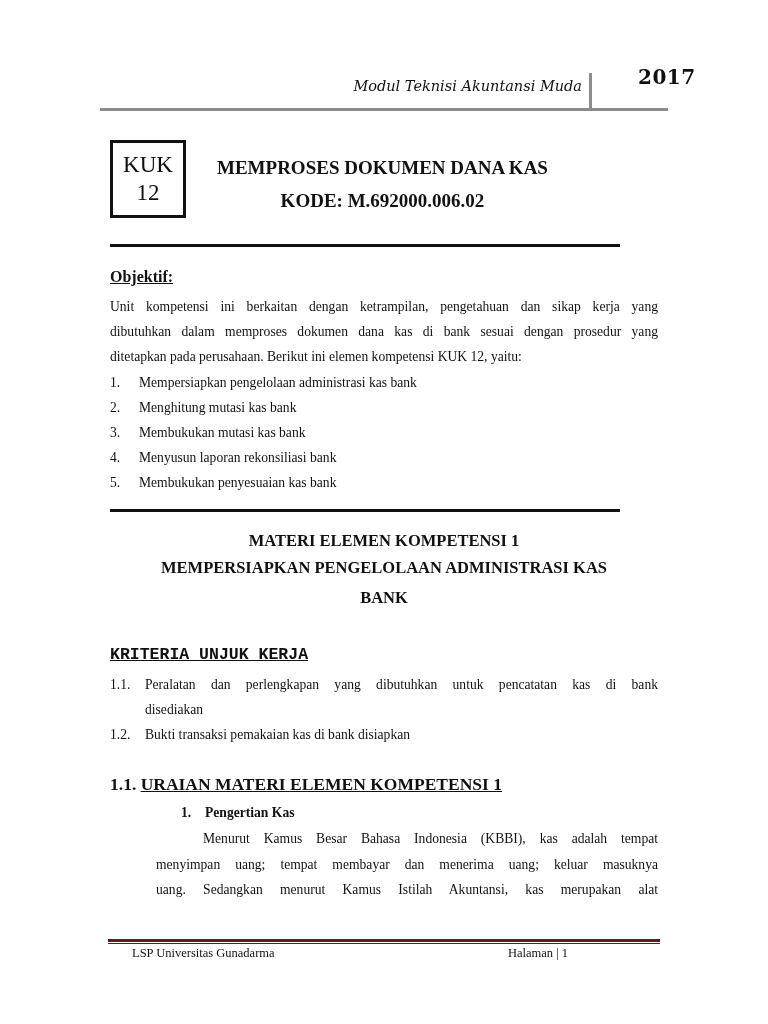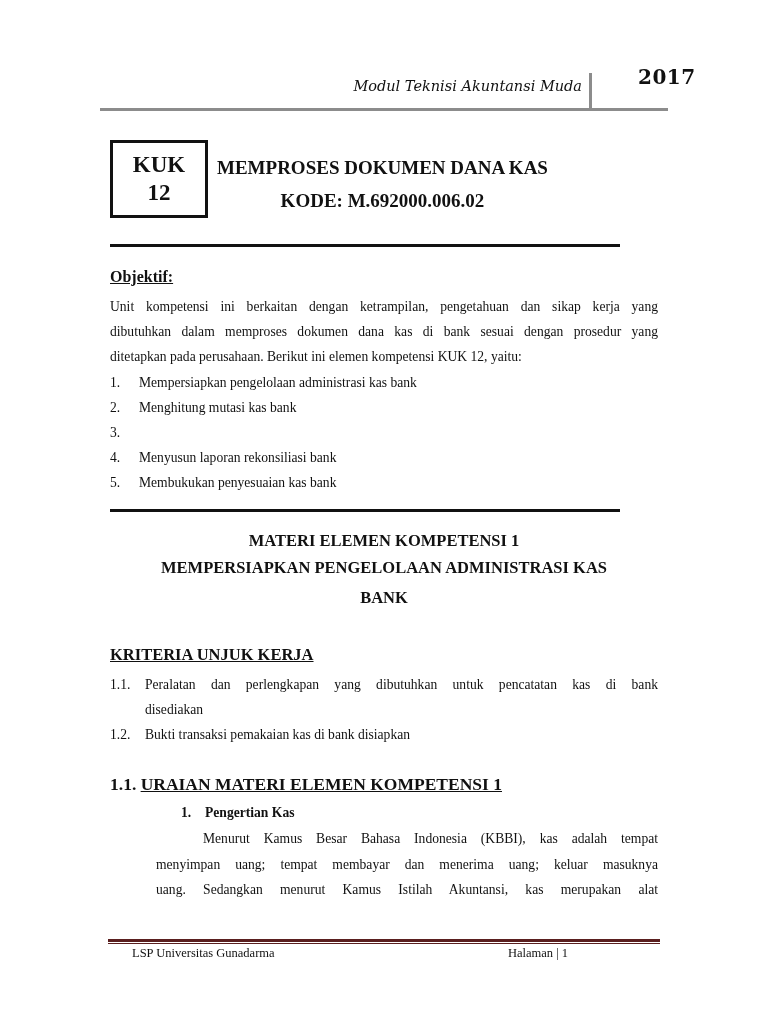--- a/index.html
+++ b/index.html
@@ -13,24 +13,24 @@
     }
     .hdr-sep { position: absolute; left: 589px; top: 73px; width: 3px; height: 37px; background: #8c8c8c; }
     .hdr-year {
       position: absolute; left: 597px; top: 65px; font-family: "DejaVu Serif", serif;
       font-weight: bold; font-size: 20px; color: #111; letter-spacing: 0.5px; margin-left: 41px;
     }
     .hdr-rule { position: absolute; left: 100px; top: 108px; width: 568px; height: 3px; background: #8c8c8c; }
 
     
     .kuk-box {
-      position: absolute; left: 110px; top: 140px; width: 98px; height: 78px;
+      position: absolute; left: 110px; top: 140px; width: 76px; height: 78px;
       border: 3px solid #111; display: flex; flex-direction: column;
       align-items: center; justify-content: center;
-      font-family: "Liberation Serif", serif; font-weight: bold; font-size: 23px; line-height: 28px;
+      font-family: "Liberation Serif", serif; font-weight: normal; font-size: 23px; line-height: 28px;
     }
     .kuk-titles { position: absolute; left: 217px; top: 156px; font-weight: bold; font-size: 19px; text-align: center; }
     .kuk-titles div { height: 33px; line-height: 24px; }
 
     .rule-thick { position: absolute; left: 110px; height: 3px; background: #111; }
 
     
     .obj-heading {
       position: absolute; left: 110px; top: 268px; font-weight: bold; font-size: 16px; text-decoration: underline;
     }
@@ -42,21 +42,21 @@
     .obj-para .ln.last { text-align-last: left; }
 
     .num-list { position: absolute; left: 110px; top: 370px; font-size: 13.6px; line-height: 25px; }
     .num-list .item { display: flex; }
     .num-list .num { width: 29px; }
 
     
     .center-head { position: absolute; left: 110px; width: 548px; text-align: center; font-weight: bold; font-size: 16.5px; }
 
     .kriteria-heading {
-      position: absolute; left: 110px; top: 645px; font-weight: bold; font-size: 16.5px; text-decoration: underline;
+      position: absolute; left: 110px; top: 645px; font-weight: bold; font-size: 16.5px; text-decoration: underline; font-family: Liberation Mono, monospace;
     }
     .krit-list { position: absolute; left: 110px; top: 672px; width: 548px; font-size: 13.6px; line-height: 25px; }
     .krit-item { display: flex; }
     .krit-num { width: 35px; flex: none; }
     .krit-text { flex: 1; }
     .krit-text .ln { display: block; }
     .krit-text .ln.just { text-align: justify; text-align-last: justify; }
 
     .uraian-heading { position: absolute; left: 110px; top: 774px; font-weight: bold; font-size: 17.5px; }
     .uraian-heading .ul { text-decoration: underline; }
@@ -102,20 +102,21 @@
   <div class="item">
       <span class="num">1.</span>
       <span>Mempersiapkan pengelolaan administrasi kas bank</span>
     </div>
   <div class="item">
       <span class="num">2.</span>
       <span>Menghitung mutasi kas bank</span>
     </div>
   <div class="item">
       <span class="num">3.</span>
+      <span>Membukukan mutasi kas bank</span>
     </div>
   <div class="item">
       <span class="num">4.</span>
       <span>Menyusun laporan rekonsiliasi bank</span>
     </div>
   <div class="item">
       <span class="num">5.</span>
       <span>Membukukan penyesuaian kas bank</span>
     </div>
 </div>

